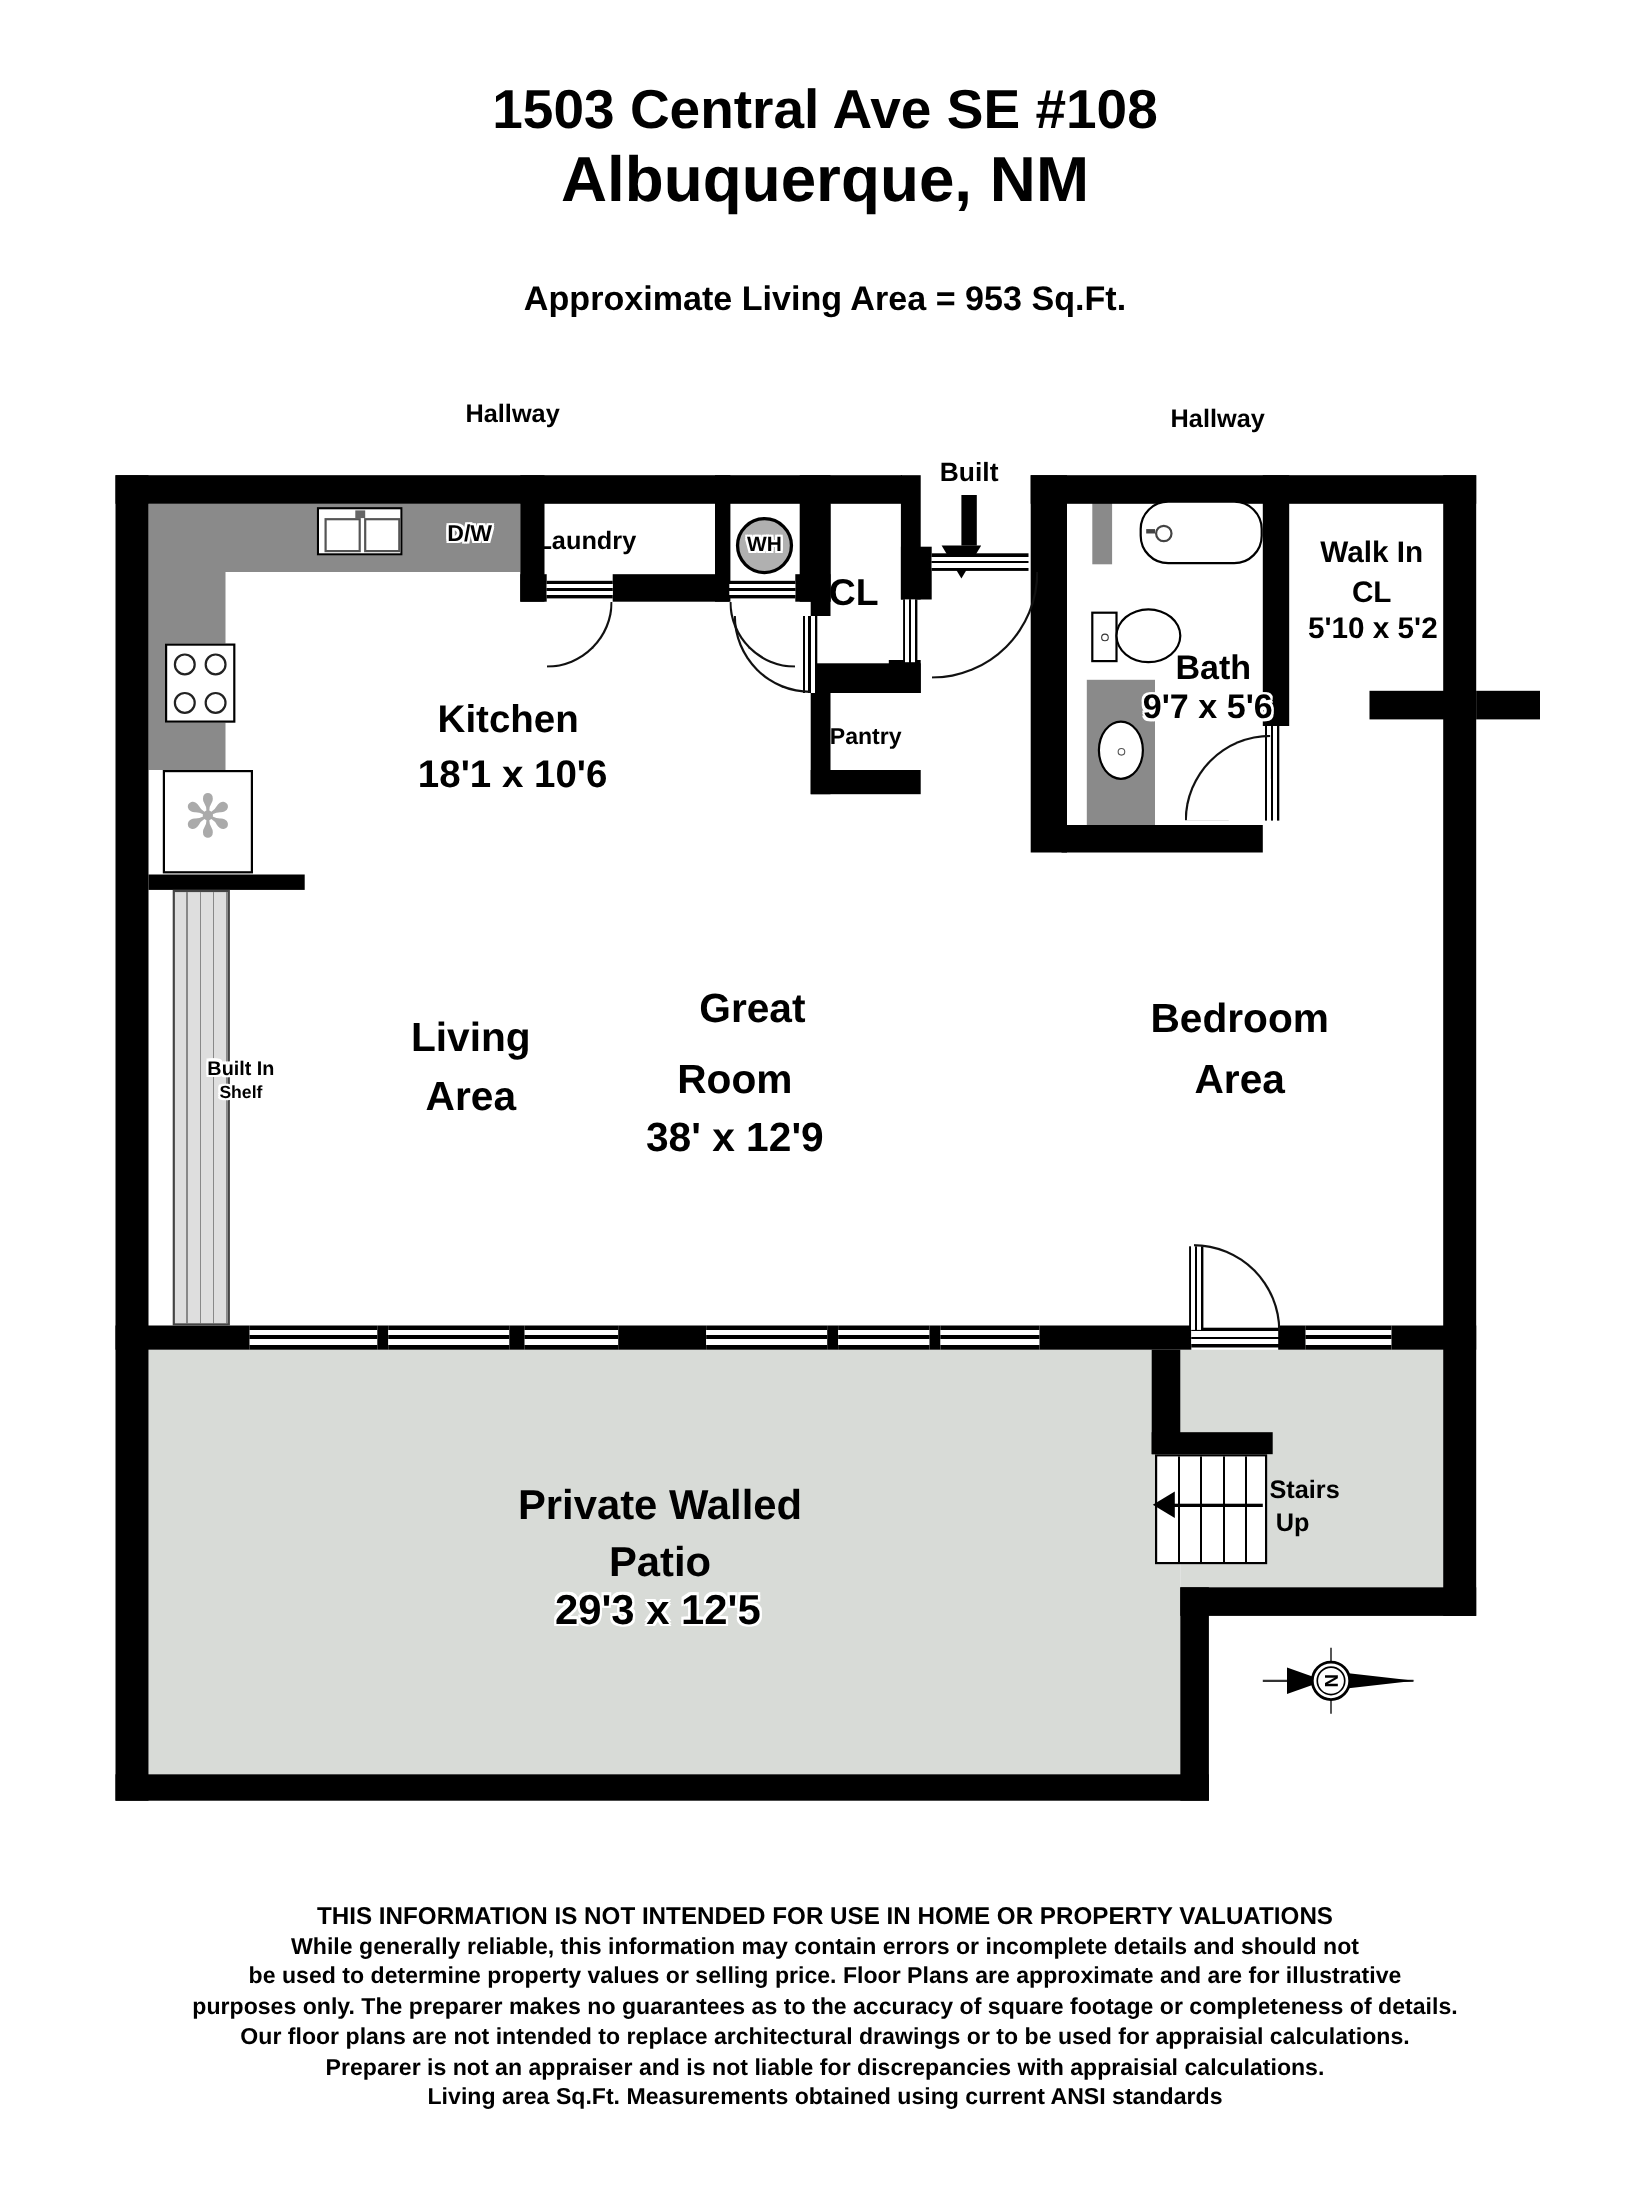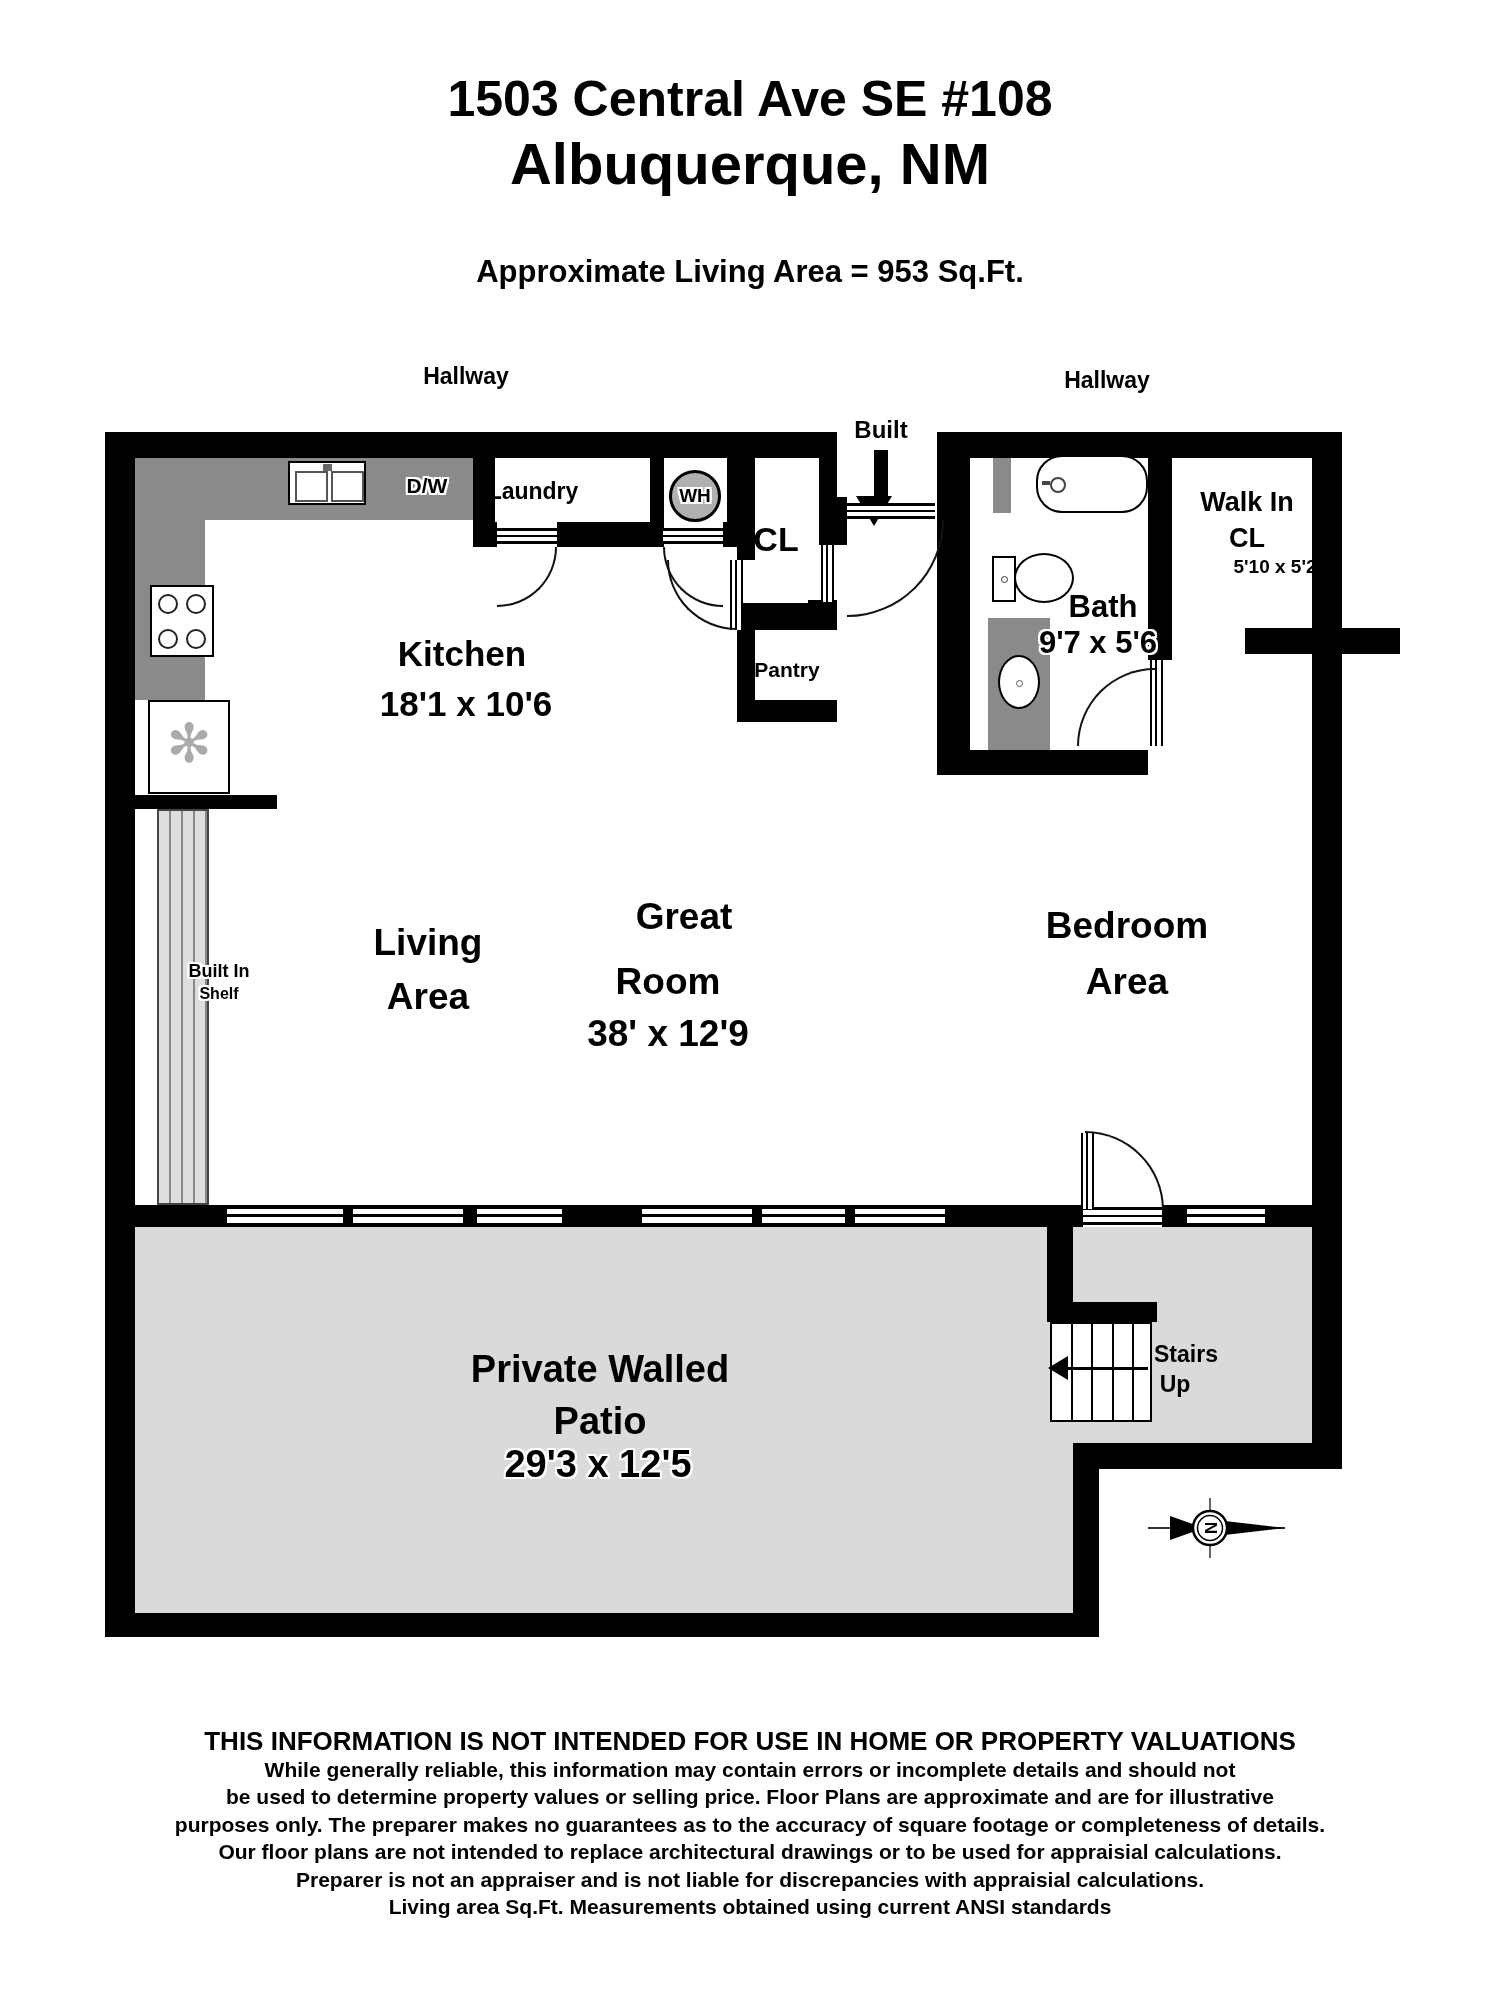--- a/index.html
+++ b/index.html
@@ -22,21 +22,21 @@
       background:linear-gradient(90deg,#000 0 2px,#fff 2px 5px,#000 5px 7px,#fff 7px 11px,#000 11px 13px);}
   .arc{position:absolute;border:0 solid #111;}
   .fx{position:absolute;background:#fff;border:2px solid #000;box-sizing:border-box;}
   .halo{text-shadow:-2px -2px 0 #fff,2px -2px 0 #fff,-2px 2px 0 #fff,2px 2px 0 #fff,
         0 2px 0 #fff,0 -2px 0 #fff,2px 0 0 #fff,-2px 0 0 #fff;}
   .hdr1{top:70px;left:750px;font-size:50px;}
   .hdr2{top:130px;left:750px;font-size:58px;}
   .hdr3{top:254px;left:750px;font-size:31px;}
   .disc{position:absolute;top:1728px;left:0;width:1500px;text-align:center;font-weight:bold;
         font-size:21px;line-height:27.5px;}
-  .disc .l0{font-size:26px;}
+  .disc .l0{font-size:22px;}
   .burner{position:absolute;width:20px;height:20px;border:2px solid #222;border-radius:50%;box-sizing:border-box;}
   .tri{position:absolute;width:0;height:0;}
 </style>
 </head>
 <body>
 
 <div class="page">
 
   <div class="lb hdr1">1503 Central Ave SE  #108</div>
   <div class="lb hdr2">Albuquerque, NM</div>
@@ -157,21 +157,21 @@
 
   <div class="lb" style="left:533px;top:478px;font-size:23px;">Laundry</div>
   <div class="lb" style="left:776px;top:520px;font-size:34px;">CL</div>
   <div class="lb" style="left:787px;top:658px;font-size:21px;">Pantry</div>
   <div class="lb" style="left:462px;top:634px;font-size:35px;">Kitchen</div>
   <div class="lb" style="left:466px;top:684px;font-size:35px;">18'1 x 10'6</div>
   <div class="lb" style="left:1103px;top:589px;font-size:31px;">Bath</div>
   <div class="lb halo" style="left:1098px;top:625px;font-size:31px;">9'7 x 5'6</div>
   <div class="lb" style="left:1247px;top:487px;font-size:27px;">Walk In</div>
   <div class="lb" style="left:1247px;top:523px;font-size:27px;">CL</div>
-  <div class="lb" style="left:1275px;top:556px;font-size:19px;">5'10 x 5'2</div>
+  <div class="lb" style="left:1248px;top:556px;font-size:27px;">5'10 x 5'2</div>
   <div class="lb" style="left:428px;top:922px;font-size:37px;">Living</div>
   <div class="lb" style="left:428px;top:976px;font-size:37px;">Area</div>
   <div class="lb" style="left:668px;top:896px;font-size:37px;margin-left:16px;">Great</div>
   <div class="lb" style="left:668px;top:961px;font-size:37px;text-align:center;">Room</div>
   <div class="lb" style="left:668px;top:1013px;font-size:37px;">38' x 12'9</div>
   <div class="lb" style="left:1127px;top:905px;font-size:37px;">Bedroom</div>
   <div class="lb" style="left:1127px;top:961px;font-size:37px;">Area</div>
   <div class="lb halo" style="left:219px;top:961px;font-size:18px;">Built In</div>
   <div class="lb halo" style="left:219px;top:985px;font-size:16px;">Shelf</div>
   <div class="lb" style="left:1186px;top:1341px;font-size:23px;">Stairs</div>

